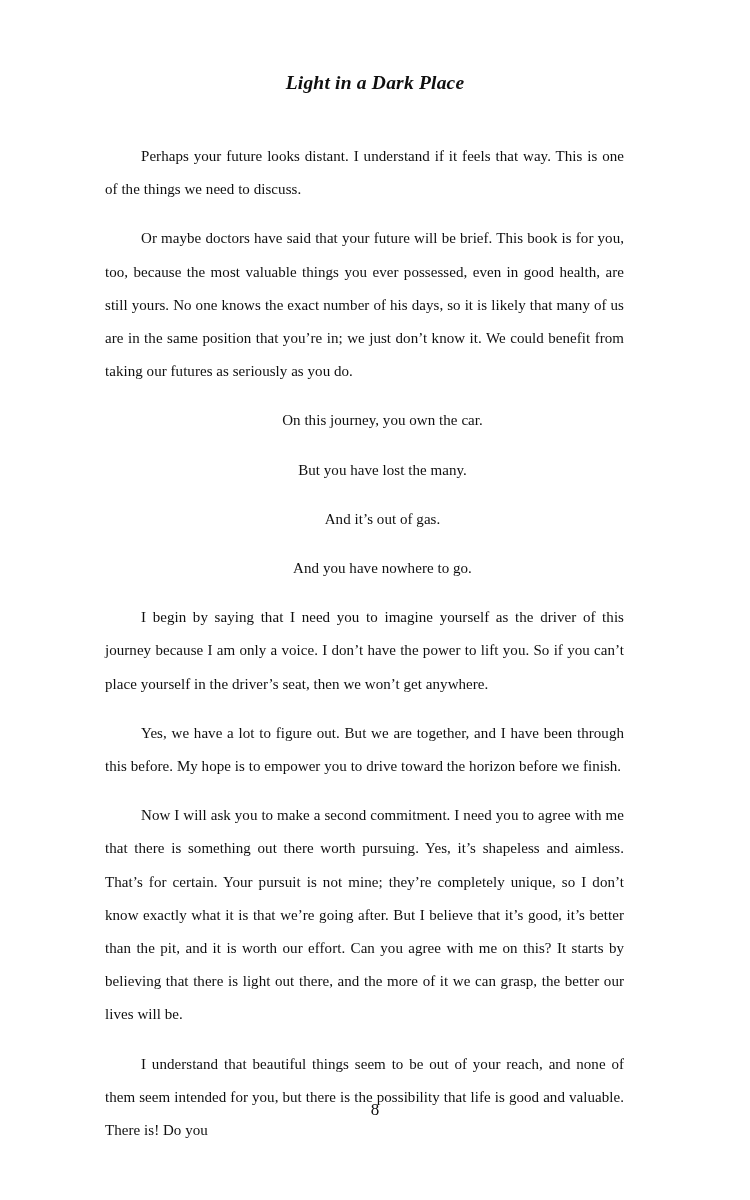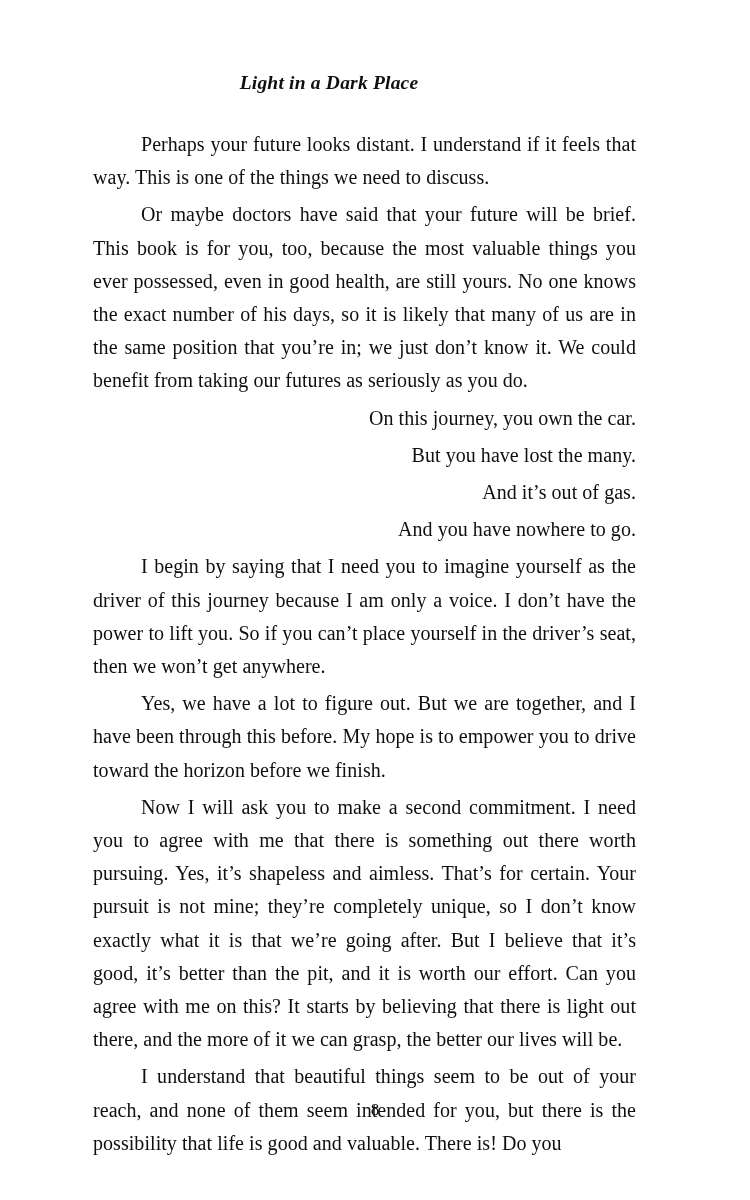--- a/index.html
+++ b/index.html
@@ -23,38 +23,39 @@
   .running-head {
     position: absolute;
     top: 72px;
     left: 0;
     width: 658px;
     text-align: center;
     font-style: italic;
     font-weight: bold;
     font-size: 19.5px;
     letter-spacing: 0.2px;
+    padding-left: 46px;
   }
   .body-block {
     position: absolute;
     top: 124px;
     left: 89px;
     width: 551px;
   }
   p {
-    margin: 4px;
+    margin: 16px;
     text-indent: 2.4em;
     text-align: justify;
     text-justify: inter-word;
-    font-size: 20px;
+    font-size: 15px;
     line-height: 33.2px;
     letter-spacing: 0.05px;
   }
   p.short {
-    text-align: right;
+    text-align: center;
   }
   .folio {
     position: absolute;
     top: 1100px;
     left: 0;
     width: 750px;
     text-align: center;
     font-size: 17px;
   }
 </style>

